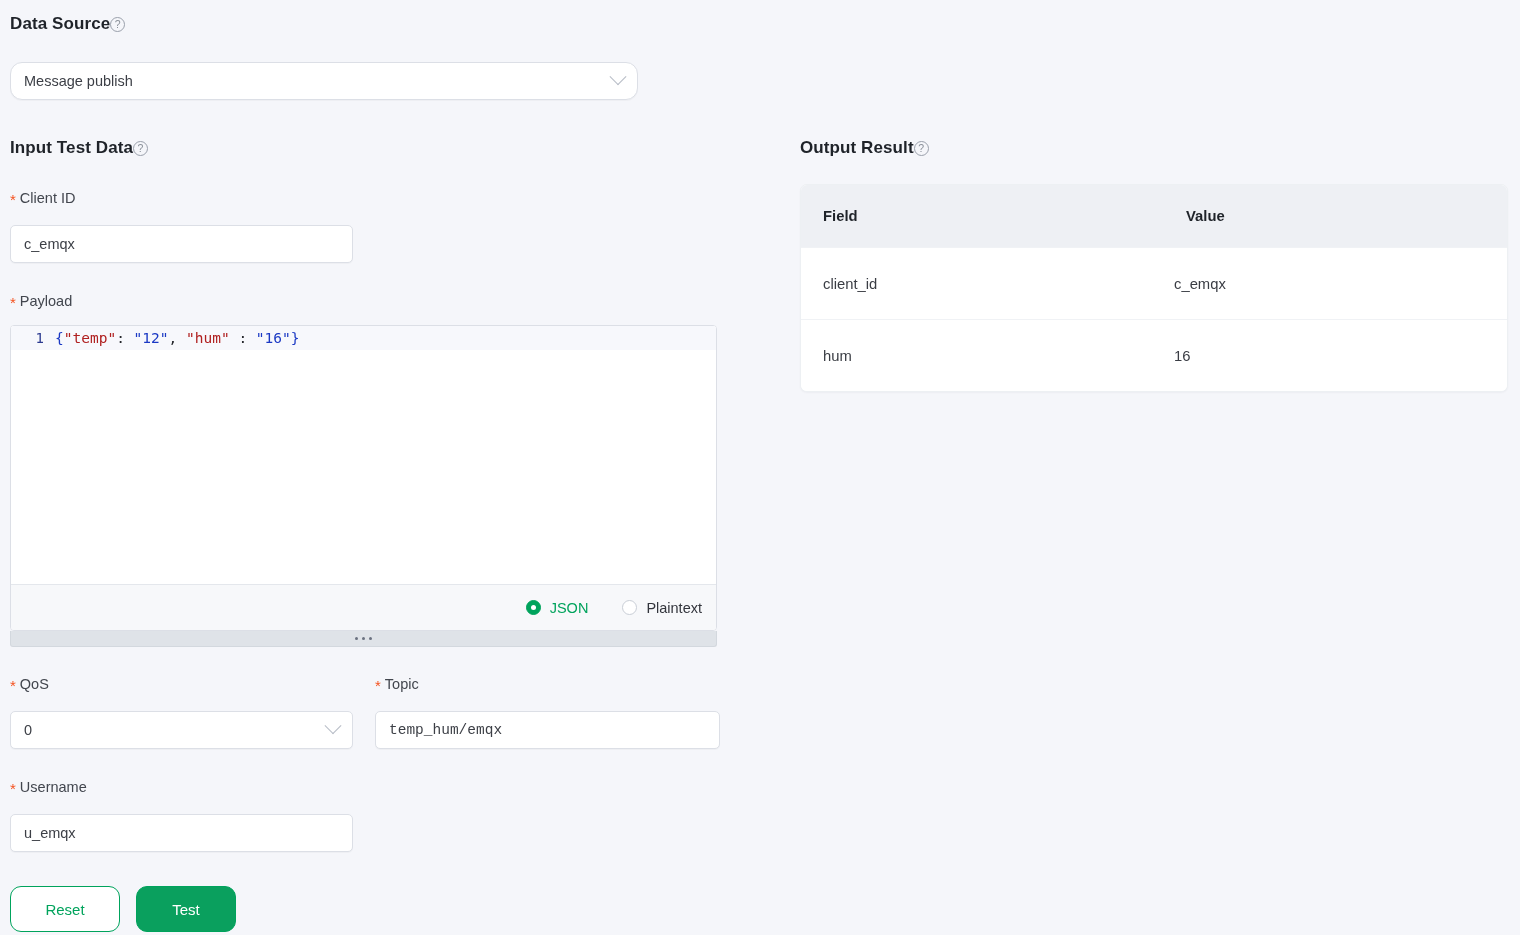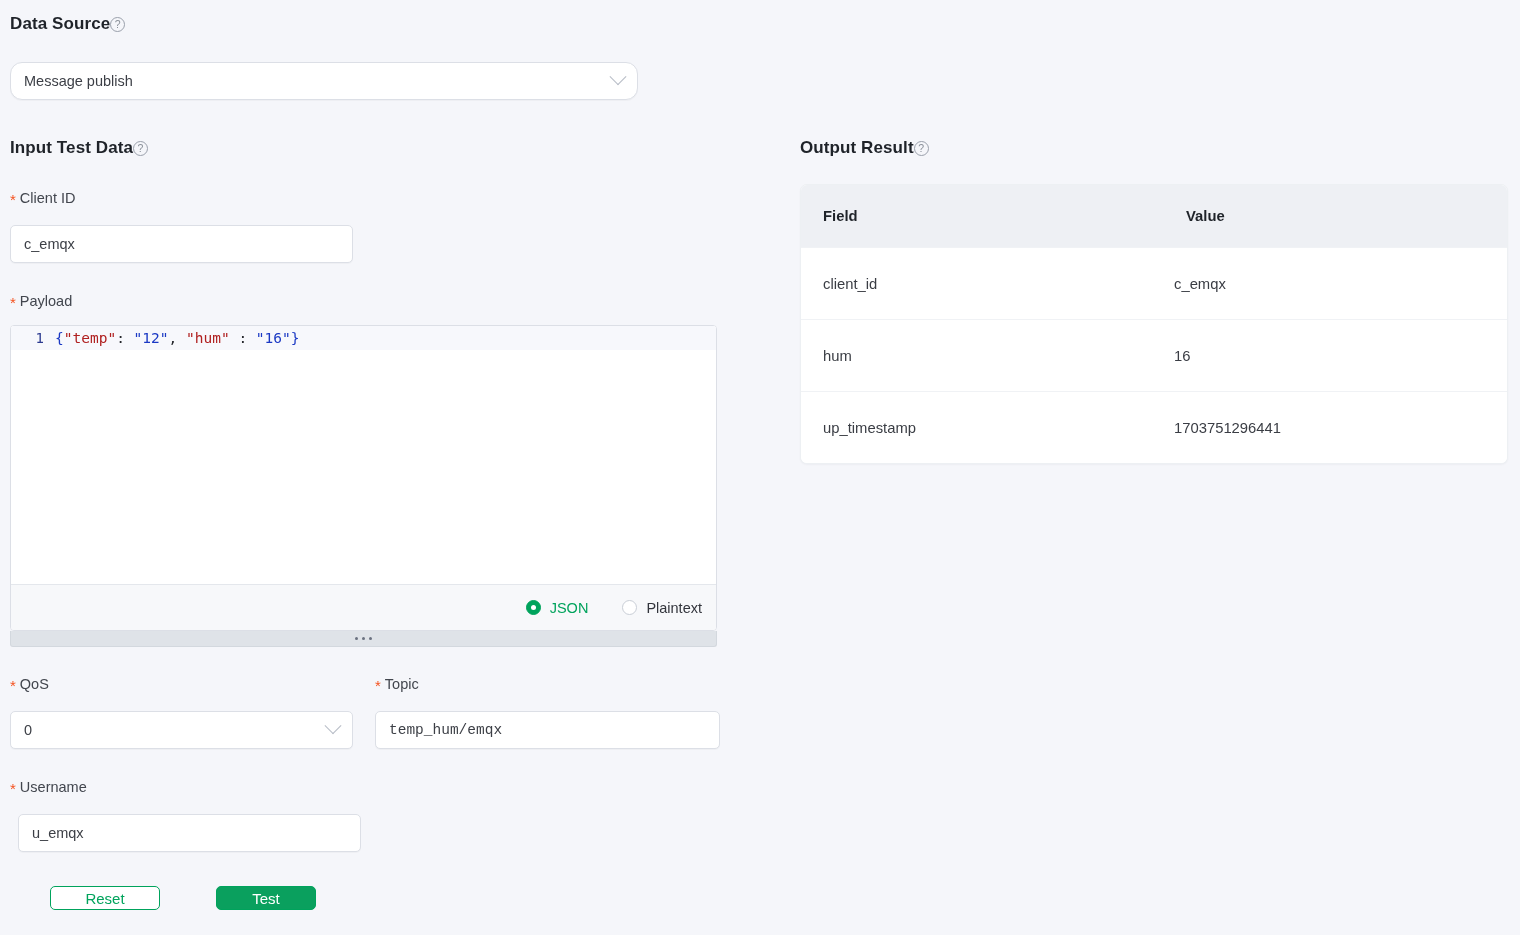--- a/index.html
+++ b/index.html
@@ -102,23 +102,23 @@
     width: 707px; height: 16px; background: #dfe3e8;
     border: 1px solid #d3d8de; border-top: none;
     border-radius: 0 0 3px 3px;
     display: flex; align-items: center; justify-content: center; gap: 4px;
     cursor: ns-resize;
   }
   .drag-bar i { width: 3px; height: 3px; border-radius: 50%; background: #6b7280; display:block; }
 
   
   .btn {
-    height: 24px; border-radius: 5px; font-size: 15px;
+    height: 46px; border-radius: 11px; font-size: 15px;
     display: inline-flex; align-items: center; justify-content: center;
-    cursor: pointer; user-select: none; margin-left: 40px;
+    cursor: pointer; user-select: none;
   }
   .btn-reset { width: 110px; border: 1px solid #00a35c; color: #00a35c; background:#fff; }
   .btn-test  { width: 100px; border: 1px solid #00a35c; color: #fff; background: #0aa05e; }
 
   
   .table {
     width: 708px; border-radius: 7px; overflow: hidden;
     background: #fff; border: 1px solid #edf0f3;
     box-shadow: 0 1px 2px rgba(16,24,40,.04);
   }
@@ -205,21 +205,21 @@
       <span>Topic</span>
     </div>
     <div class="input w-345" style="position:absolute; left:365px; top:711px;font-family:Liberation Mono, monospace;">
       <span>temp_hum/emqx</span>
     </div>
 
     <div class="field-label" style="position:absolute; left:0; top:779px;">
       <span class="req-star">*</span>
       <span>Username</span>
     </div>
-    <div class="input w-343" style="position:absolute; left:8px; top:814px;">
+    <div class="input w-343" style="position:absolute; left:0; top:814px;">
       <span>u_emqx</span>
     </div>
 
     <div style="position:absolute; left:0; top:886px; display:flex; gap:16px;">
       <div class="btn btn-reset">Reset</div>
       <div class="btn btn-test">Test</div>
     </div>
   </div>
 
   <div class="col-right">
@@ -236,20 +236,16 @@
       </div>
 
       <div class="trow">
         <div class="c1 td">client_id</div>
         <div class="c2 td">c_emqx</div>
       </div>
       <div class="trow">
         <div class="c1 td">hum</div>
         <div class="c2 td">16</div>
       </div>
-      <div class="trow">
-        <div class="c1 td">up_timestamp</div>
-        <div class="c2 td">1703751296441</div>
-      </div>
     </div>
   </div>
 
 </div>
 
 </body></html>

